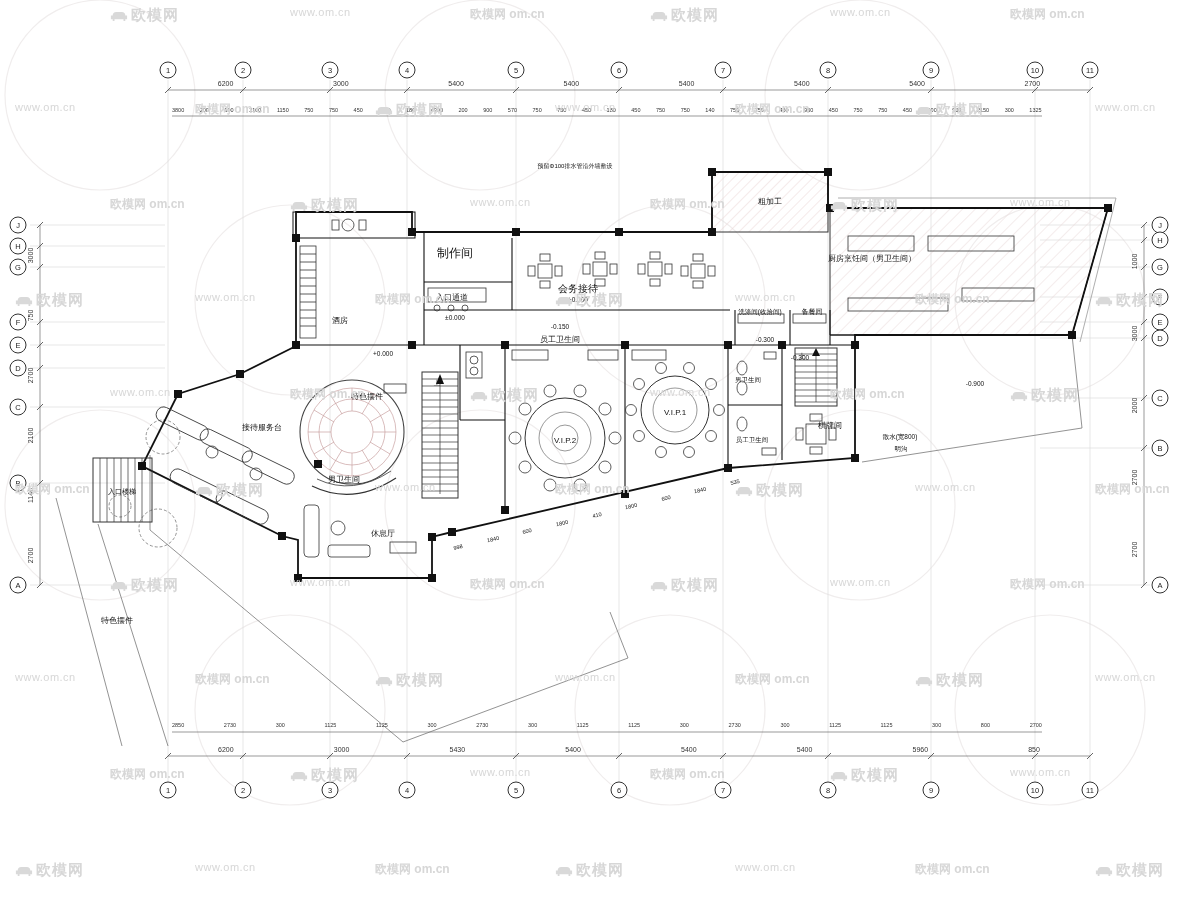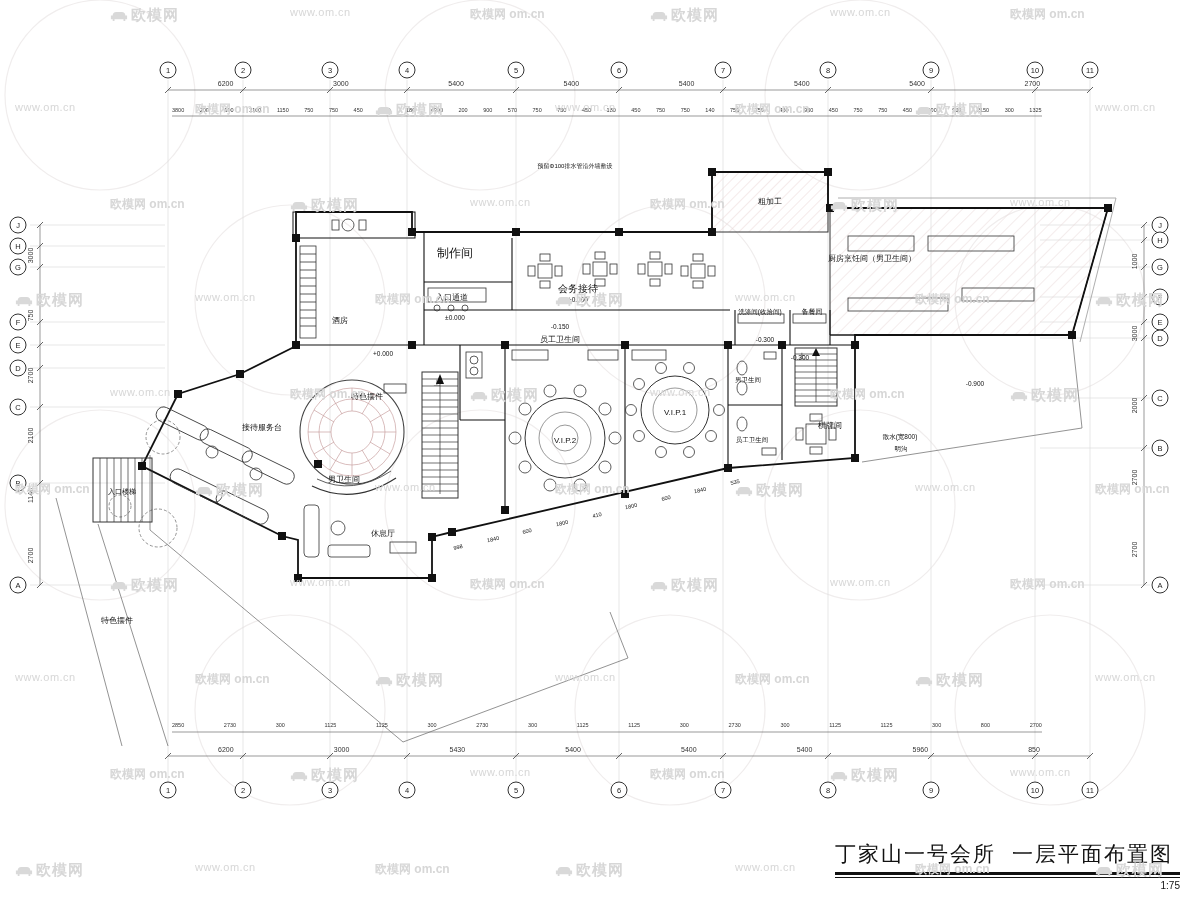--- a/index.html
+++ b/index.html
@@ -753,22 +753,13 @@
       <span class="slant-dim" style="left: 492.625px; top: 538.875px; font-size: 5.5px; transform: translate(-50%, -50%) rotate(-13deg);">1840</span>
       <span class="slant-dim" style="left: 527.25px; top: 530.75px; font-size: 5.5px; transform: translate(-50%, -50%) rotate(-13deg);">600</span>
       <span class="slant-dim" style="left: 561.875px; top: 522.625px; font-size: 5.5px; transform: translate(-50%, -50%) rotate(-13deg);">1800</span>
       <span class="slant-dim" style="left: 596.5px; top: 514.5px; font-size: 5.5px; transform: translate(-50%, -50%) rotate(-13deg);">410</span>
       <span class="slant-dim" style="left: 631.125px; top: 506.375px; font-size: 5.5px; transform: translate(-50%, -50%) rotate(-13deg);">1800</span>
       <span class="slant-dim" style="left: 665.75px; top: 498.25px; font-size: 5.5px; transform: translate(-50%, -50%) rotate(-13deg);">600</span>
       <span class="slant-dim" style="left: 700.375px; top: 490.125px; font-size: 5.5px; transform: translate(-50%, -50%) rotate(-13deg);">1840</span>
       <span class="slant-dim" style="left: 735px; top: 482px; font-size: 5.5px; transform: translate(-50%, -50%) rotate(-13deg);">535</span>
     </div>
 
-  <div class="title-block">
-    <div class="title-row">
-      <span>丁家山一号会所</span>
-      <span>一层平面布置图</span>
-    </div>
-    <div class="title-underline"></div>
-    <div class="title-underline thin"></div>
-    <span class="title-scale">1:75</span>
-  </div>
 </div>
 
 </body></html>

